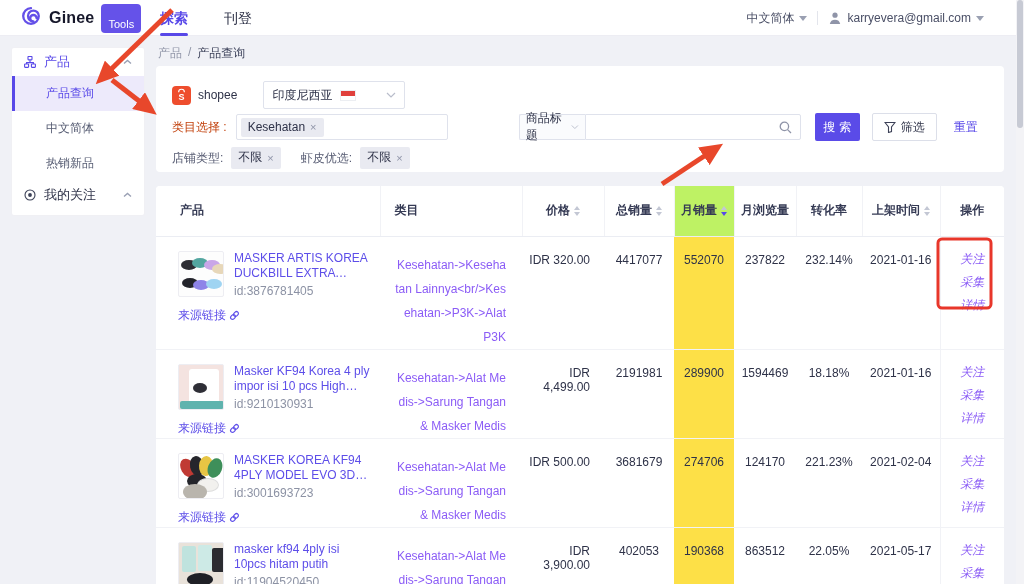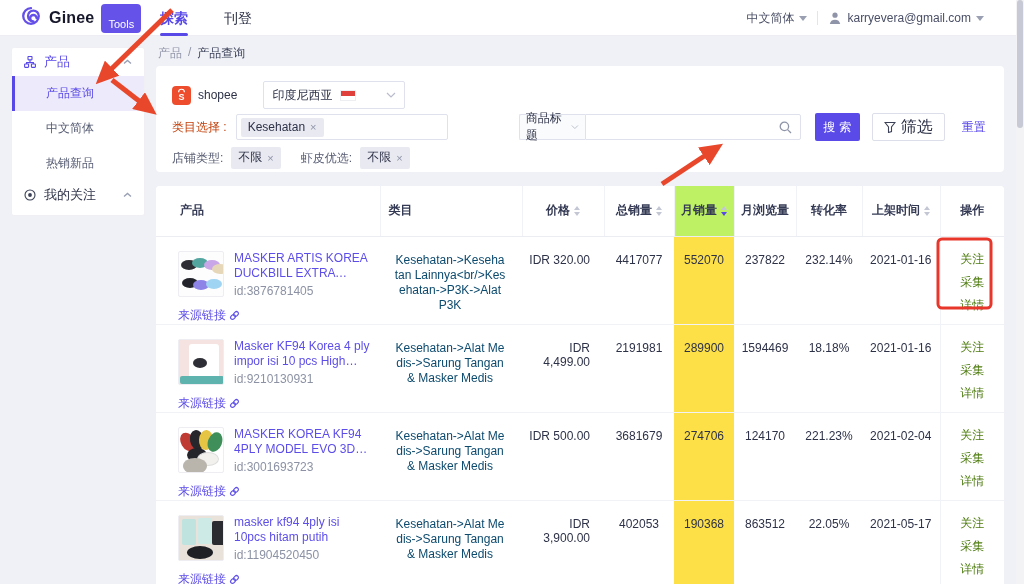--- a/index.html
+++ b/index.html
@@ -45,53 +45,53 @@
   .flabel { color:#c2410c; white-space:nowrap; }
   .cat-input { margin-left:9px; width:212px; height:26px; border:1px solid #dfe2ec; border-radius:2px; display:flex; align-items:center; padding:0 4px; background:#fff; cursor:text; }
   .tag { background:#e9eaf1; border-radius:2px; font-size:12px; color:#2e3248; padding:2px 7px 3px; display:inline-flex; align-items:center; gap:5px; white-space:nowrap; }
   .tag .x { color:#8f94a8; font-size:11px; cursor:pointer; }
   .title-group { display:flex; margin-left:71px; height:26px; }
   .title-select { width:66px; border:1px solid #dfe2ec; border-right:none; border-radius:2px 0 0 2px; background:#fafbfd; display:flex; align-items:center; padding:0 6px; color:#2e3248; cursor:pointer; gap:4px; }
   .title-input { width:216px; border:1px solid #dfe2ec; border-radius:0 2px 2px 0; display:flex; align-items:center; background:#fff; }
   .title-input input { border:none; outline:none; flex:1; height:100%; padding:0 6px; font-size:12px; font-family:inherit; }
   .title-input .mag { margin:0 8px 0 0; }
   .btn-search { margin-left:14px; width:45px; height:28px; background:#5a4be8; color:#fff; border:none; border-radius:2px; font-size:12px; letter-spacing:4px; text-indent:4px; cursor:pointer; font-family:inherit; }
-  .btn-filter { margin-left:12px; height:28px; padding:0 11px; background:#fff; color:#2e3248; border:1px solid #dcdfe9; border-radius:2px; font-size:16px; cursor:pointer; display:flex; align-items:center; gap:5px; font-family:inherit; }
+  .btn-filter { margin-left:12px; height:28px; padding:0 11px; background:#fff; color:#2e3248; border:1px solid #dcdfe9; border-radius:2px; font-size:12px; cursor:pointer; display:flex; align-items:center; gap:5px; font-family:inherit; }
   .link-reset { margin-left:17px; color:#5848e8; font-size:12px; cursor:pointer; }
   .frow3 { position:absolute; left:16px; top:81px; display:flex; align-items:center; font-size:12px; gap:8px; }
   .frow3 .flabel2 { color:#565b72; }
   .frow3 .gap { width:4px; }
 
   
   .table-card { position:absolute; left:156px; top:186px; width:848px; height:398px; background:#fff; border-radius:4px 4px 0 0; overflow:hidden; }
   table { width:848px; table-layout:fixed; border-collapse:collapse; }
   th { height:50px; font-size:12px; color:#353a54; font-weight:bold; text-align:center; border-bottom:1px solid #ebedf3; background:#fff; }
   th .th-inner { display:inline-flex; align-items:center; gap:4px; }
   th.col-prod { text-align:left; padding-left:24px; }
-  th.col-cat  { text-align:left; padding-left:8px; }
+  th.col-cat  { text-align:left; padding-left:14px; }
   th.col-sorted { background:#bef264; }
   th:not(:last-child) { border-right:1px solid #f1f2f6; }
   .sorter { display:inline-flex; flex-direction:column; gap:2px; cursor:pointer; }
   .sorter .up { width:0; height:0; border-left:3.5px solid transparent; border-right:3.5px solid transparent; border-bottom:4px solid #c3c7d4; }
   .sorter .dn { width:0; height:0; border-left:3.5px solid transparent; border-right:3.5px solid transparent; border-top:4px solid #c3c7d4; }
   .sorter .dn.on { border-top-color:#5848e8; }
   td { vertical-align:top; padding-top:16px; font-size:12px; color:#2e3248; border-bottom:1px solid #f1f2f6; text-align:center; height:85px; }
   td.cell-prod { text-align:left; padding:14px 8px 0 22px; }
-  td.cell-cat { text-align:center; padding:16px 16px 0 14px; line-height:15px; color:#0c4a6e; word-break:break-all; }
+  td.cell-cat { text-align:right; padding:16px 16px 0 14px; line-height:24px; color:#8b5cf6; word-break:break-all; }
   td.cell-price { text-align:right; padding-right:14px; }
   td.cell-sorted { background:#fde047; }
   td.cell-ops { border-left:1px solid #f1f2f6; padding-top:14px; }
   .prod-top { display:flex; }
   .thumb { width:46px; height:46px; border-radius:2px; border:1px solid #ededf2; position:relative; overflow:hidden; flex:none; background:#fff; }
   .thumb i { position:absolute; border-radius:50%; }
   .prod-info { margin-left:10px; min-width:0; }
   .prod-title { color:#5d4ee9; line-height:15px; cursor:pointer; display:-webkit-box; -webkit-line-clamp:2; -webkit-box-orient:vertical; overflow:hidden; }
   .prod-id { color:#8c92a4; margin-top:3px; }
   .src-link { margin-top:9px; color:#5d4ee9; font-size:12px; display:inline-flex; align-items:center; gap:3px; cursor:pointer; }
-  .op-link { display:block; color:#4d7c0f; margin-bottom:6px; cursor:pointer; }
+  .op-link { display:block; color:#8b5cf6; margin-bottom:6px; cursor:pointer;font-style:italic; }
 
   
   .t1 { background:#fdfdfd; }
   .t1 i:nth-child(1){width:16px;height:10px;background:#2d2d33;left:2px;top:8px;}
   .t1 i:nth-child(2){width:16px;height:10px;background:#53a6a0;left:13px;top:6px;}
   .t1 i:nth-child(3){width:16px;height:10px;background:#c9a6e8;left:25px;top:8px;}
   .t1 i:nth-child(4){width:16px;height:10px;background:#e7d7b9;left:33px;top:12px;}
   .t1 i:nth-child(5){width:16px;height:10px;background:#23242b;left:3px;top:26px;}
   .t1 i:nth-child(6){width:16px;height:10px;background:#8e84e8;left:14px;top:28px;}
   .t1 i:nth-child(7){width:16px;height:10px;background:#9fd4f2;left:27px;top:27px;}

